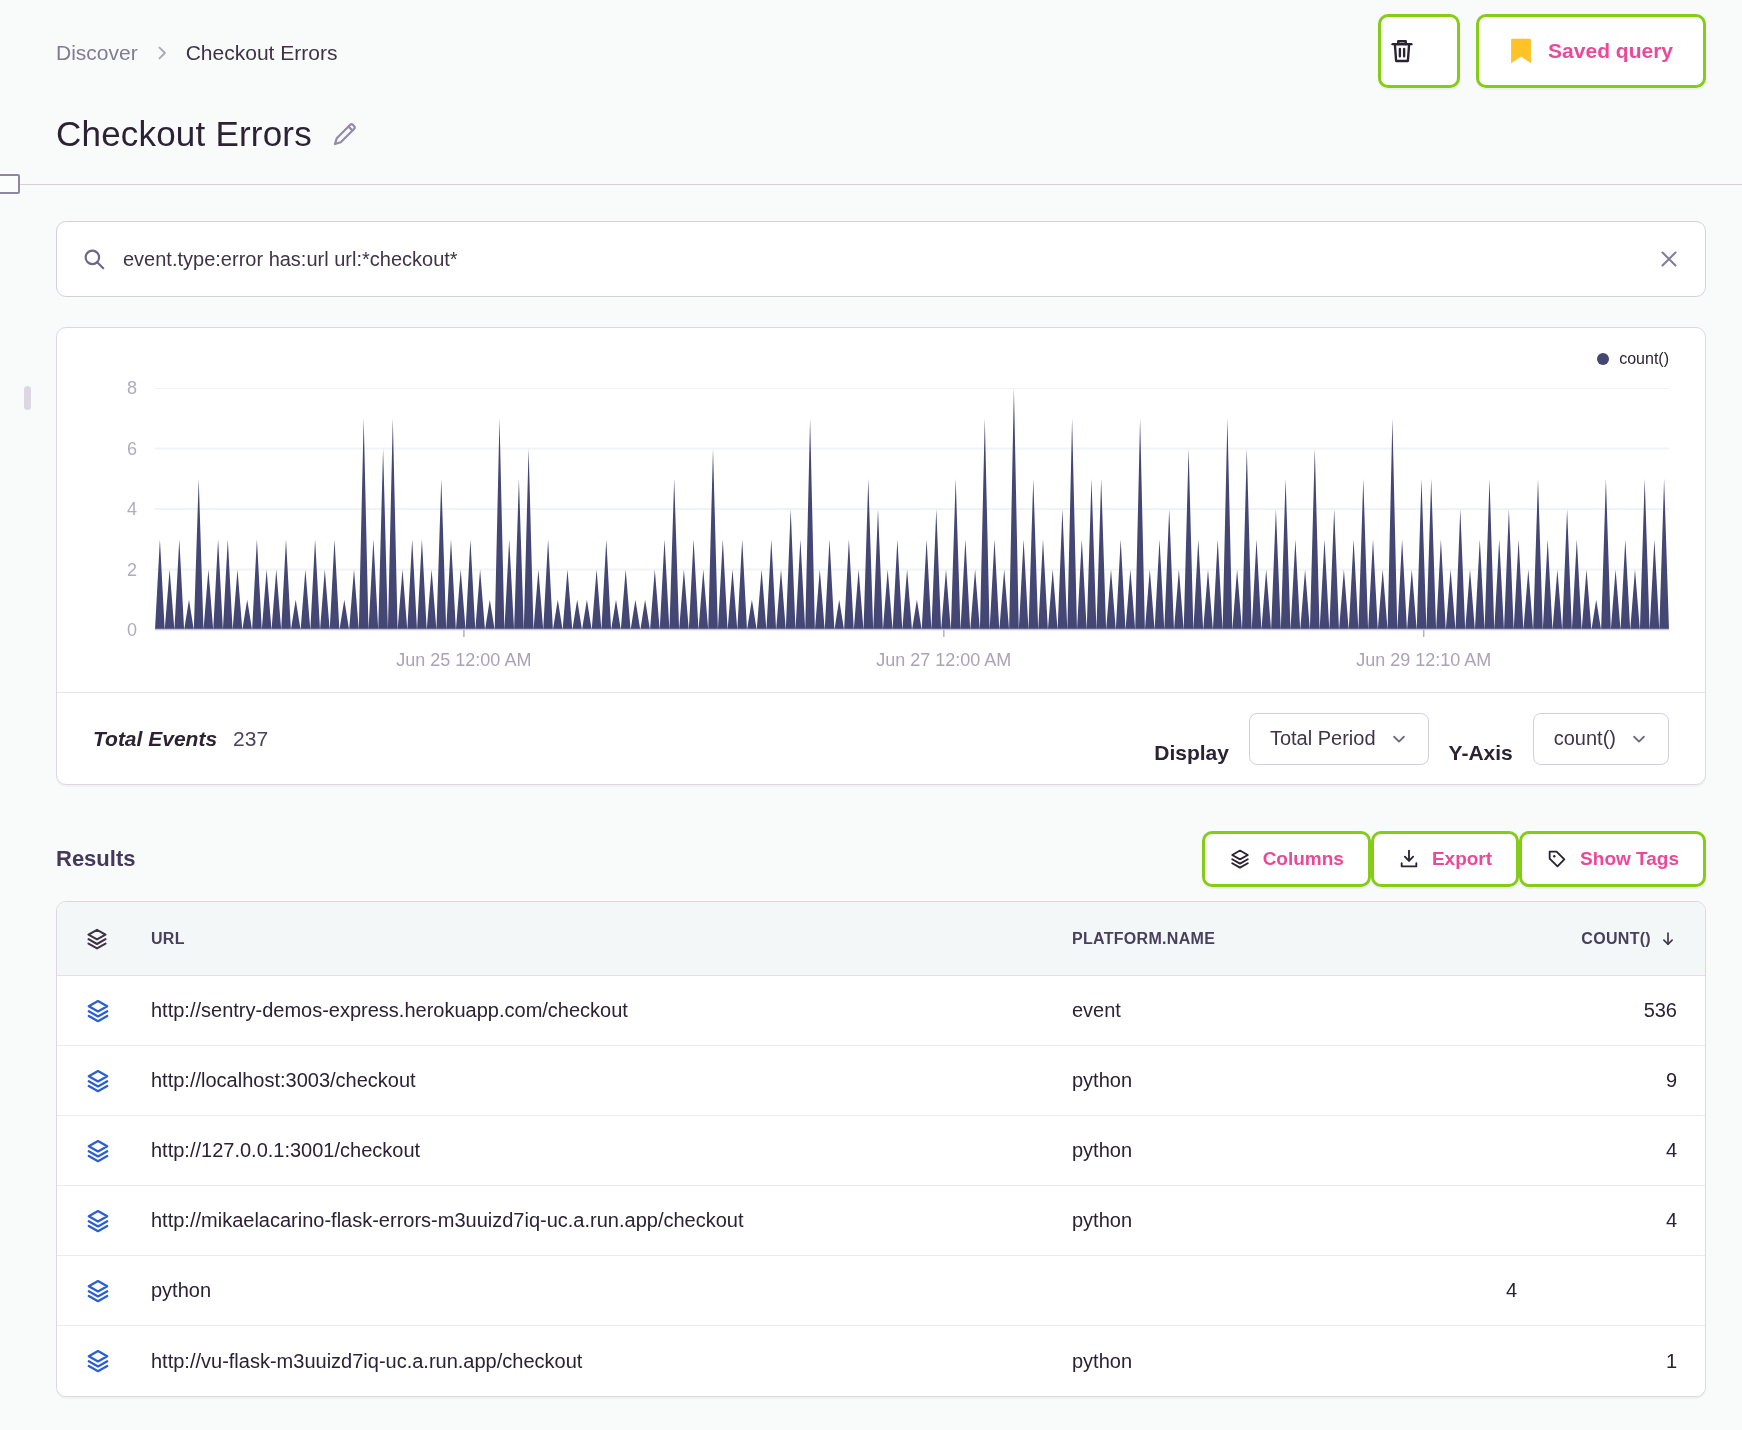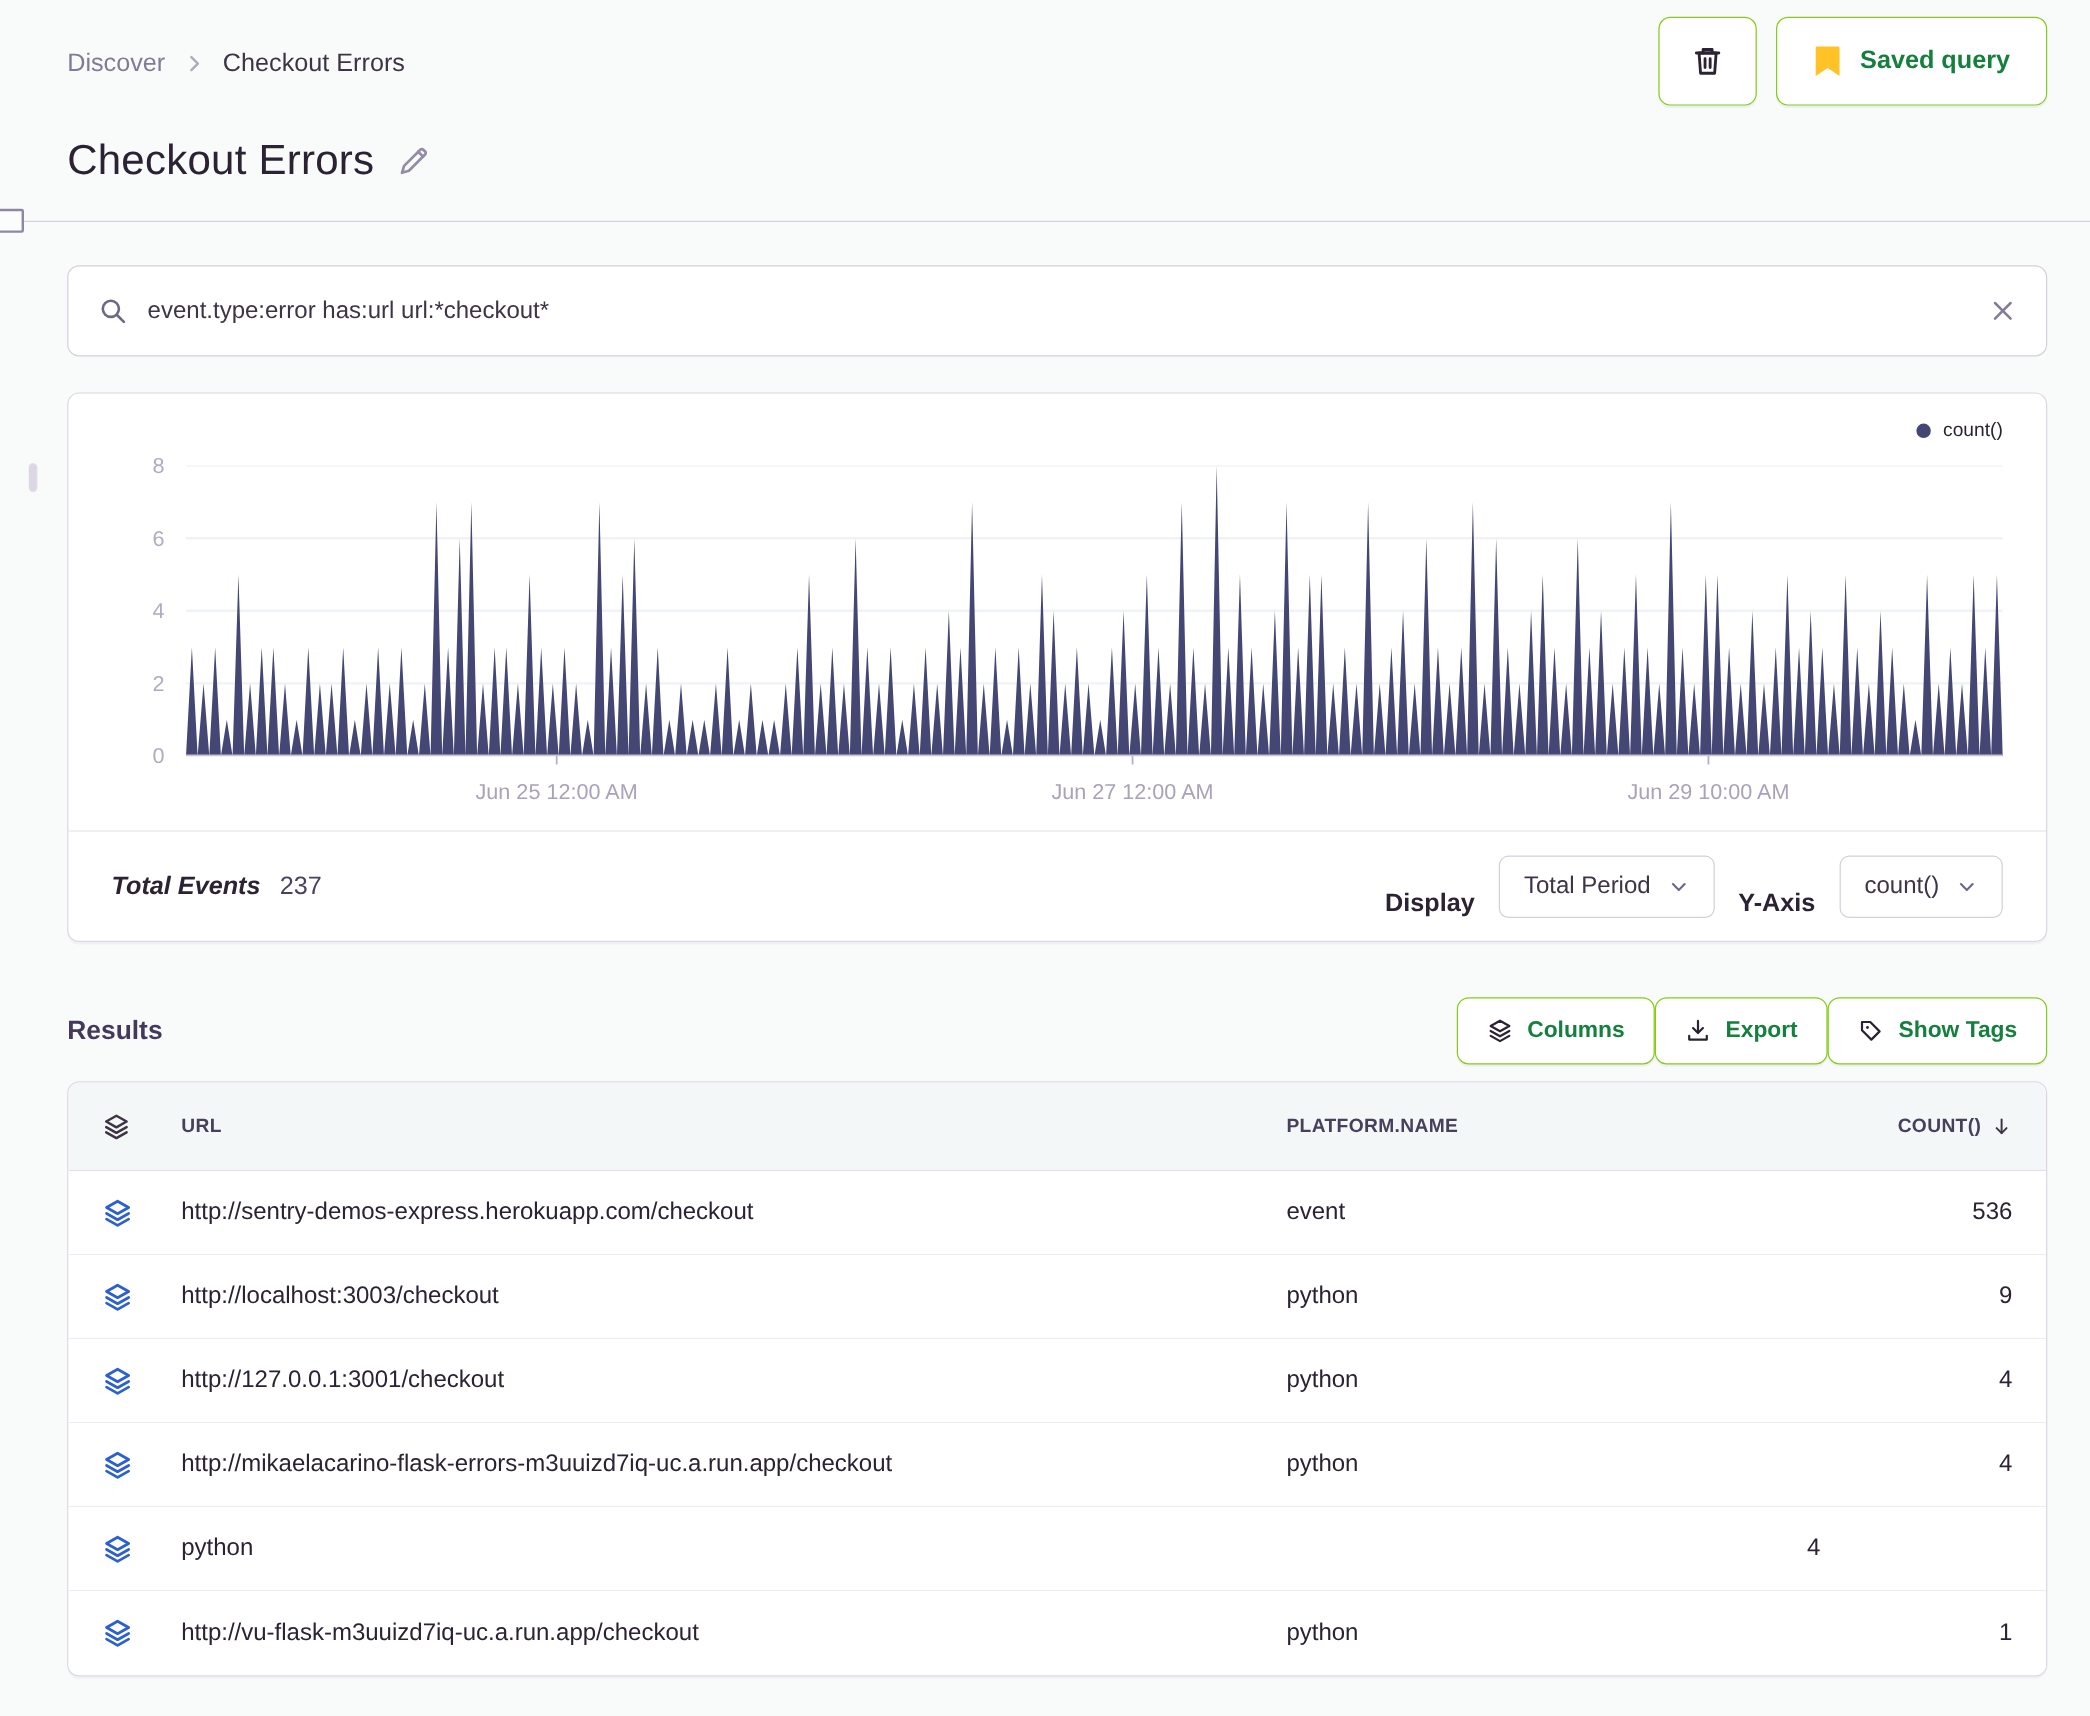--- a/index.html
+++ b/index.html
@@ -12,24 +12,24 @@
   }
   .page { padding:14px 36px 0 56px; }
 
   
   .topbar { display:flex; justify-content:space-between; align-items:center; }
   .breadcrumb { display:flex; align-items:center; gap:14px; font-size:21px; margin-top:4px; }
   .crumb-parent { color:#837a93; cursor:pointer; }
   .crumb-current { color:#3e3446; }
   .actions { display:flex; gap:16px; }
   .btn {
-    background:#fff; border:1px solid #84cc16; border-radius:10px;
+    background:#fff; border:3px solid #84cc16; border-radius:10px;
     box-shadow:0 2px 0 rgba(43,34,51,0.05);
-    display:inline-flex; align-items:center; justify-content:center; cursor:pointer;
-    color:#15803d;
+    display:inline-flex; align-items:center; justify-content:space-between; cursor:pointer;
+    color:#ec4899;
   }
   .icon-btn { width:82px; height:74px; }
   .saved-query-btn { height:74px; padding:0 30px; gap:15px; font-size:21px; font-weight:700; }
 
   
   .title-row { display:flex; align-items:center; gap:18px; margin-top:26px; }
   .page-title { font-size:35px; font-weight:500; color:#2b2233; margin:0; letter-spacing:.2px; }
   .edit-icon { color:#948ba6; cursor:pointer; display:inline-flex; }
 
   
@@ -183,21 +183,21 @@
             <path d="M0 242 L0.0 242 L4.9 151.3 L9.7 242 L9.7 242 L14.6 181.5 L19.4 242 L19.4 242 L24.3 151.3 L29.1 242 L29.1 242 L34.0 211.8 L38.8 242 L38.8 242 L43.7 90.8 L48.5 242 L48.5 242 L53.4 181.5 L58.2 242 L58.2 242 L63.1 151.3 L67.9 242 L67.9 242 L72.8 151.3 L77.6 242 L77.6 242 L82.5 181.5 L87.3 242 L87.3 242 L92.2 211.8 L97.1 242 L97.1 242 L101.9 151.3 L106.8 242 L106.8 242 L111.6 181.5 L116.5 242 L116.5 242 L121.3 181.5 L126.2 242 L126.2 242 L131.0 151.3 L135.9 242 L135.9 242 L140.7 211.8 L145.6 242 L145.6 242 L150.4 181.5 L155.3 242 L155.3 242 L160.1 151.3 L165.0 242 L165.0 242 L169.8 181.5 L174.7 242 L174.7 242 L179.5 151.3 L184.4 242 L184.4 242 L189.3 211.8 L194.1 242 L194.1 242 L199.0 181.5 L203.8 242 L203.8 242 L208.7 30.3 L213.5 242 L213.5 242 L218.4 151.3 L223.2 242 L223.2 242 L228.1 60.5 L232.9 242 L232.9 242 L237.8 30.3 L242.6 242 L242.6 242 L247.5 181.5 L252.3 242 L252.3 242 L257.2 151.3 L262.0 242 L262.0 242 L266.9 151.3 L271.7 242 L271.7 242 L276.6 181.5 L281.4 242 L281.4 242 L286.3 90.8 L291.2 242 L291.2 242 L296.0 151.3 L300.9 242 L300.9 242 L305.7 181.5 L310.6 242 L310.6 242 L315.4 151.3 L320.3 242 L320.3 242 L325.1 181.5 L330.0 242 L330.0 242 L334.8 211.8 L339.7 242 L339.7 242 L344.5 30.3 L349.4 242 L349.4 242 L354.2 151.3 L359.1 242 L359.1 242 L363.9 90.8 L368.8 242 L368.8 242 L373.6 60.5 L378.5 242 L378.5 242 L383.4 181.5 L388.2 242 L388.2 242 L393.1 151.3 L397.9 242 L397.9 242 L402.8 211.8 L407.6 242 L407.6 242 L412.5 181.5 L417.3 242 L417.3 242 L422.2 211.8 L427.0 242 L427.0 242 L431.9 211.8 L436.7 242 L436.7 242 L441.6 181.5 L446.4 242 L446.4 242 L451.3 151.3 L456.1 242 L456.1 242 L461.0 211.8 L465.8 242 L465.8 242 L470.7 181.5 L475.6 242 L475.6 242 L480.4 211.8 L485.3 242 L485.3 242 L490.1 211.8 L495.0 242 L495.0 242 L499.8 181.5 L504.7 242 L504.7 242 L509.5 151.3 L514.4 242 L514.4 242 L519.2 90.8 L524.1 242 L524.1 242 L528.9 181.5 L533.8 242 L533.8 242 L538.6 151.3 L543.5 242 L543.5 242 L548.3 181.5 L553.2 242 L553.2 242 L558.0 60.5 L562.9 242 L562.9 242 L567.8 151.3 L572.6 242 L572.6 242 L577.5 181.5 L582.3 242 L582.3 242 L587.2 151.3 L592.0 242 L592.0 242 L596.9 211.8 L601.7 242 L601.7 242 L606.6 181.5 L611.4 242 L611.4 242 L616.3 151.3 L621.1 242 L621.1 242 L626.0 181.5 L630.8 242 L630.8 242 L635.7 121.0 L640.5 242 L640.5 242 L645.4 151.3 L650.2 242 L650.2 242 L655.1 30.3 L659.9 242 L659.9 242 L664.8 181.5 L669.7 242 L669.7 242 L674.5 151.3 L679.4 242 L679.4 242 L684.2 211.8 L689.1 242 L689.1 242 L693.9 151.3 L698.8 242 L698.8 242 L703.6 181.5 L708.5 242 L708.5 242 L713.3 90.8 L718.2 242 L718.2 242 L723.0 121.0 L727.9 242 L727.9 242 L732.7 181.5 L737.6 242 L737.6 242 L742.4 151.3 L747.3 242 L747.3 242 L752.1 181.5 L757.0 242 L757.0 242 L761.9 211.8 L766.7 242 L766.7 242 L771.6 151.3 L776.4 242 L776.4 242 L781.3 121.0 L786.1 242 L786.1 242 L791.0 181.5 L795.8 242 L795.8 242 L800.7 90.8 L805.5 242 L805.5 242 L810.4 151.3 L815.2 242 L815.2 242 L820.1 181.5 L824.9 242 L824.9 242 L829.8 30.3 L834.6 242 L834.6 242 L839.5 151.3 L844.3 242 L844.3 242 L849.2 181.5 L854.1 242 L854.1 242 L858.9 0.0 L863.8 242 L863.8 242 L868.6 151.3 L873.5 242 L873.5 242 L878.3 90.8 L883.2 242 L883.2 242 L888.0 151.3 L892.9 242 L892.9 242 L897.7 181.5 L902.6 242 L902.6 242 L907.4 121.0 L912.3 242 L912.3 242 L917.1 30.3 L922.0 242 L922.0 242 L926.8 151.3 L931.7 242 L931.7 242 L936.5 90.8 L941.4 242 L941.4 242 L946.2 90.8 L951.1 242 L951.1 242 L956.0 181.5 L960.8 242 L960.8 242 L965.7 151.3 L970.5 242 L970.5 242 L975.4 181.5 L980.2 242 L980.2 242 L985.1 30.3 L989.9 242 L989.9 242 L994.8 181.5 L999.6 242 L999.6 242 L1004.5 151.3 L1009.3 242 L1009.3 242 L1014.2 121.0 L1019.0 242 L1019.0 242 L1023.9 181.5 L1028.7 242 L1028.7 242 L1033.6 60.5 L1038.4 242 L1038.4 242 L1043.3 151.3 L1048.2 242 L1048.2 242 L1053.0 181.5 L1057.9 242 L1057.9 242 L1062.7 151.3 L1067.6 242 L1067.6 242 L1072.4 30.3 L1077.3 242 L1077.3 242 L1082.1 181.5 L1087.0 242 L1087.0 242 L1091.8 60.5 L1096.7 242 L1096.7 242 L1101.5 151.3 L1106.4 242 L1106.4 242 L1111.2 181.5 L1116.1 242 L1116.1 242 L1120.9 121.0 L1125.8 242 L1125.8 242 L1130.6 90.8 L1135.5 242 L1135.5 242 L1140.4 151.3 L1145.2 242 L1145.2 242 L1150.1 181.5 L1154.9 242 L1154.9 242 L1159.8 60.5 L1164.6 242 L1164.6 242 L1169.5 151.3 L1174.3 242 L1174.3 242 L1179.2 121.0 L1184.0 242 L1184.0 242 L1188.9 181.5 L1193.7 242 L1193.7 242 L1198.6 151.3 L1203.4 242 L1203.4 242 L1208.3 90.8 L1213.1 242 L1213.1 242 L1218.0 151.3 L1222.8 242 L1222.8 242 L1227.7 181.5 L1232.6 242 L1232.6 242 L1237.4 30.3 L1242.3 242 L1242.3 242 L1247.1 151.3 L1252.0 242 L1252.0 242 L1256.8 181.5 L1261.7 242 L1261.7 242 L1266.5 90.8 L1271.4 242 L1271.4 242 L1276.2 90.8 L1281.1 242 L1281.1 242 L1285.9 151.3 L1290.8 242 L1290.8 242 L1295.6 181.5 L1300.5 242 L1300.5 242 L1305.3 121.0 L1310.2 242 L1310.2 242 L1315.0 181.5 L1319.9 242 L1319.9 242 L1324.8 151.3 L1329.6 242 L1329.6 242 L1334.5 90.8 L1339.3 242 L1339.3 242 L1344.2 151.3 L1349.0 242 L1349.0 242 L1353.9 121.0 L1358.7 242 L1358.7 242 L1363.6 151.3 L1368.4 242 L1368.4 242 L1373.3 181.5 L1378.1 242 L1378.1 242 L1383.0 90.8 L1387.8 242 L1387.8 242 L1392.7 151.3 L1397.5 242 L1397.5 242 L1402.4 181.5 L1407.2 242 L1407.2 242 L1412.1 121.0 L1416.9 242 L1416.9 242 L1421.8 151.3 L1426.7 242 L1426.7 242 L1431.5 181.5 L1436.4 242 L1436.4 242 L1441.2 211.8 L1446.1 242 L1446.1 242 L1450.9 90.8 L1455.8 242 L1455.8 242 L1460.6 181.5 L1465.5 242 L1465.5 242 L1470.3 151.3 L1475.2 242 L1475.2 242 L1480.0 181.5 L1484.9 242 L1484.9 242 L1489.7 90.8 L1494.6 242 L1494.6 242 L1499.4 151.3 L1504.3 242 L1504.3 242 L1509.1 90.8 L1514.0 242 Z" fill="#444674"></path>
             <line x1="0" x2="1514" y1="241.5" y2="241.5" stroke="#c9c4d5" stroke-width="1.5"></line>
             <line x1="308.9" x2="308.9" y1="242" y2="249" stroke="#b7b1c4" stroke-width="1.5"></line>
             <line x1="788.8" x2="788.8" y1="242" y2="249" stroke="#b7b1c4" stroke-width="1.5"></line>
             <line x1="1268.7" x2="1268.7" y1="242" y2="249" stroke="#b7b1c4" stroke-width="1.5"></line>
           </svg>
         </div>
       <div class="x-axis">
           <span style="left: 20.4%;">Jun 25 12:00 AM</span>
           <span style="left: 52.1%;">Jun 27 12:00 AM</span>
-          <span style="left: 83.8%;">Jun 29 10:00 AM</span>
+          <span style="left: 83.8%;">Jun 29 12:10 AM</span>
         </div>
     </div>
     <div class="chart-footer">
       <span class="total-events-label">Total Events</span>
       <span class="total-events-value">237</span>
       <div class="footer-controls">
         <span class="ctrl-label">Display</span>
         <button class="dropdown">
           <span>Total Period</span>
           <span class="chevron">

